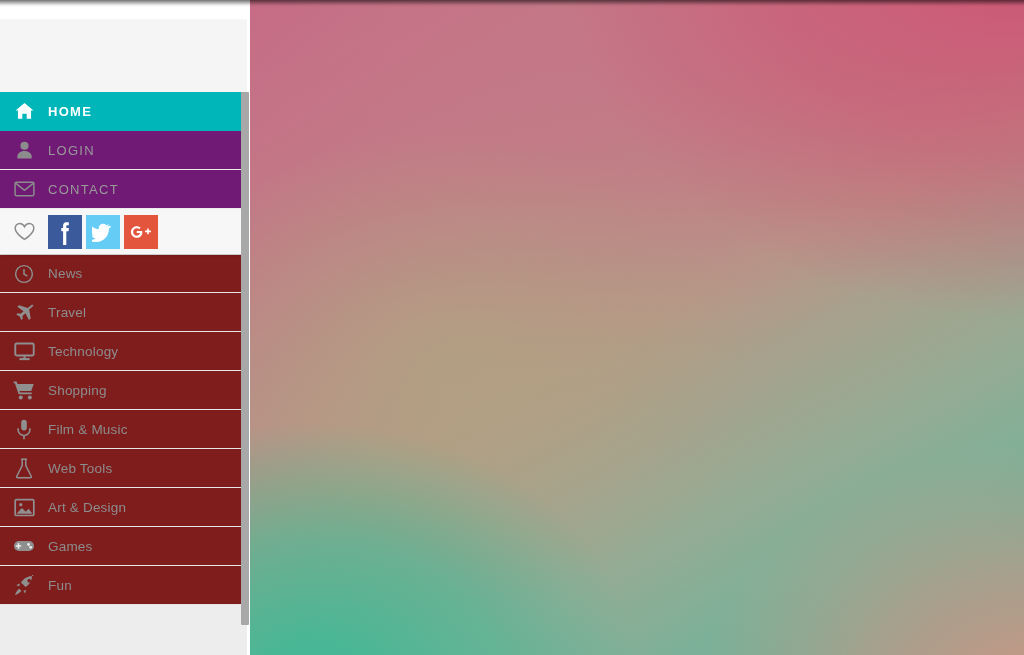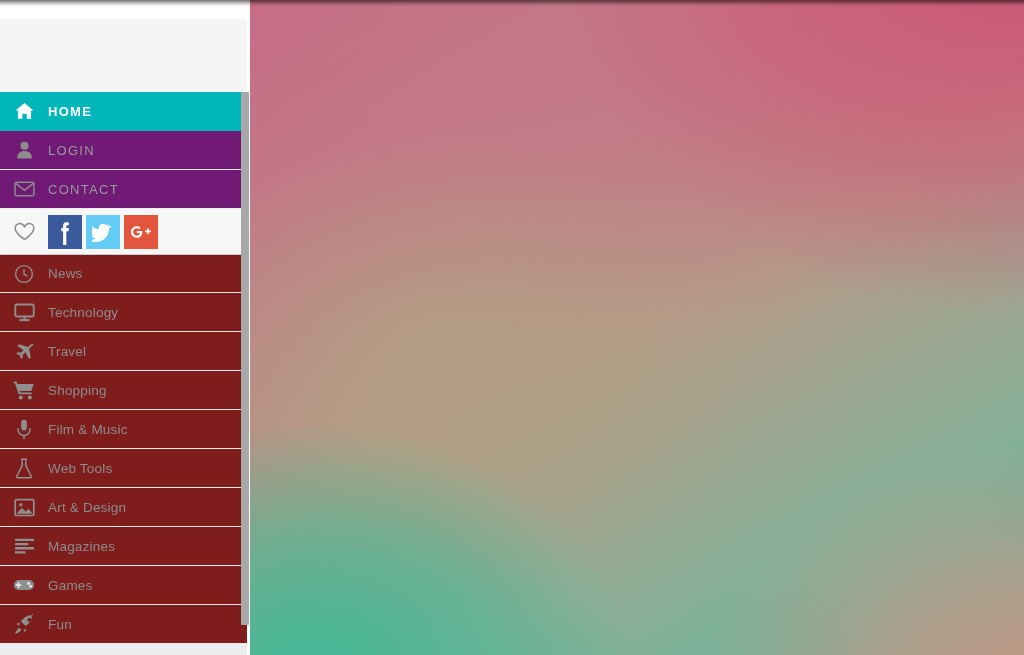--- a/index.html
+++ b/index.html
@@ -268,40 +268,40 @@
           <svg width="20" height="20" viewBox="0 0 22 22" fill="none" stroke="currentColor" stroke-width="1.6" aria-hidden="true">
             <circle cx="11" cy="11" r="9.2"></circle>
             <path d="M11 5.6 V11 l3.8 2.4"></path>
           </svg>
         </span>
         <span class="cat-label">News</span>
       </div>
 
       <div class="cat-item">
         <span class="cat-ico">
+          <svg width="21" height="20" viewBox="0 0 22 21" fill="currentColor" aria-hidden="true">
+            <path d="M20.6 3.5 c-0.7 -0.8 -1.8 -0.9 -2.6 -0.2 l-3.6 3.1 l-9.1 -3.1 l-1.9 1.7 l6.6 4.6 l-3.1 2.7 l-3.1 -0.6 l-1.5 1.3 l3.7 2.1 l1.6 3.9 l1.5 -1.3 l-0.1 -3.2 l3.1 -2.7 l3.5 7.2 l1.9 -1.7 l-1.6 -9.4 l3.6 -3.1 c0.8 -0.7 0.9 -1.8 0.2 -2.6 z"></path>
+          </svg>
+        </span>
+        <span class="cat-label">Travel</span>
+      </div>
+
+      <div class="cat-item">
+        <span class="cat-ico">
           <svg width="21" height="19" viewBox="0 0 22 20" fill="none" stroke="currentColor" stroke-width="2" aria-hidden="true">
             <rect x="1.3" y="1.6" width="19.4" height="12.6" rx="1.6"></rect>
             <path d="M11 14.4 v3.2" stroke-width="2.2"></path>
             <path d="M5.6 18 h10.8" stroke-width="2.2"></path>
           </svg>
         </span>
         <span class="cat-label">Technology</span>
       </div>
 
       <div class="cat-item">
         <span class="cat-ico">
-          <svg width="21" height="20" viewBox="0 0 22 21" fill="currentColor" aria-hidden="true">
-            <path d="M20.6 3.5 c-0.7 -0.8 -1.8 -0.9 -2.6 -0.2 l-3.6 3.1 l-9.1 -3.1 l-1.9 1.7 l6.6 4.6 l-3.1 2.7 l-3.1 -0.6 l-1.5 1.3 l3.7 2.1 l1.6 3.9 l1.5 -1.3 l-0.1 -3.2 l3.1 -2.7 l3.5 7.2 l1.9 -1.7 l-1.6 -9.4 l3.6 -3.1 c0.8 -0.7 0.9 -1.8 0.2 -2.6 z"></path>
-          </svg>
-        </span>
-        <span class="cat-label">Travel</span>
-      </div>
-
-      <div class="cat-item">
-        <span class="cat-ico">
           <svg width="22" height="20" viewBox="0 0 23 21" fill="currentColor" aria-hidden="true">
             <path d="M0.6 1.6 h3.2 l0.9 2.6 h17 l-2.6 7.4 H6.7 l0.5 1.5 h12.4 v1.9 H5.9 L1.9 3.5 H0.6 Z"></path>
             <circle cx="8.1" cy="18.4" r="2.1"></circle>
             <circle cx="17.6" cy="18.4" r="2.1"></circle>
           </svg>
         </span>
         <span class="cat-label">Shopping</span>
       </div>
 
       <div class="cat-item">
@@ -329,31 +329,20 @@
         <span class="cat-ico">
           <svg width="21" height="19" viewBox="0 0 22 20" fill="none" stroke="currentColor" stroke-width="1.8" aria-hidden="true">
             <rect x="1.2" y="1.6" width="19.6" height="16.8" rx="1.4"></rect>
             <circle cx="7.1" cy="7.0" r="1.7" fill="currentColor" stroke="none"></circle>
             <path d="M2.6 16.6 L8.3 10.4 L12.3 14.6 L15.3 11.4 L19.4 16.6 Z" fill="currentColor" stroke="none"></path>
           </svg>
         </span>
         <span class="cat-label">Art &amp; Design</span>
       </div>
 
-      <div class="cat-item">
-        <span class="cat-ico">
-          <svg width="21" height="17" viewBox="0 0 22 18" fill="currentColor" aria-hidden="true">
-            <rect x="0.8" y="0.8" width="20.4" height="2.5" rx="1"></rect>
-            <rect x="0.8" y="5.2" width="14.4" height="2.5" rx="1"></rect>
-            <rect x="0.8" y="9.6" width="20.4" height="2.5" rx="1"></rect>
-            <rect x="0.8" y="14.0" width="11.4" height="2.5" rx="1"></rect>
-          </svg>
-        </span>
-        <span class="cat-label">Magazines</span>
-      </div>
 
       <div class="cat-item">
         <span class="cat-ico">
           <svg width="22" height="14" viewBox="0 0 23 15" fill="currentColor" aria-hidden="true">
             <rect x="0.8" y="2.2" width="21.4" height="10.6" rx="5.3"></rect>
             <path d="M5.6 5.2 v4.6 M3.3 7.5 h4.6" stroke="#ededed" stroke-width="1.7" stroke-linecap="round"></path>
             <circle cx="16.4" cy="5.9" r="1.5" fill="#ededed"></circle>
             <circle cx="18.6" cy="8.9" r="1.5" fill="#ededed"></circle>
           </svg>
         </span>

